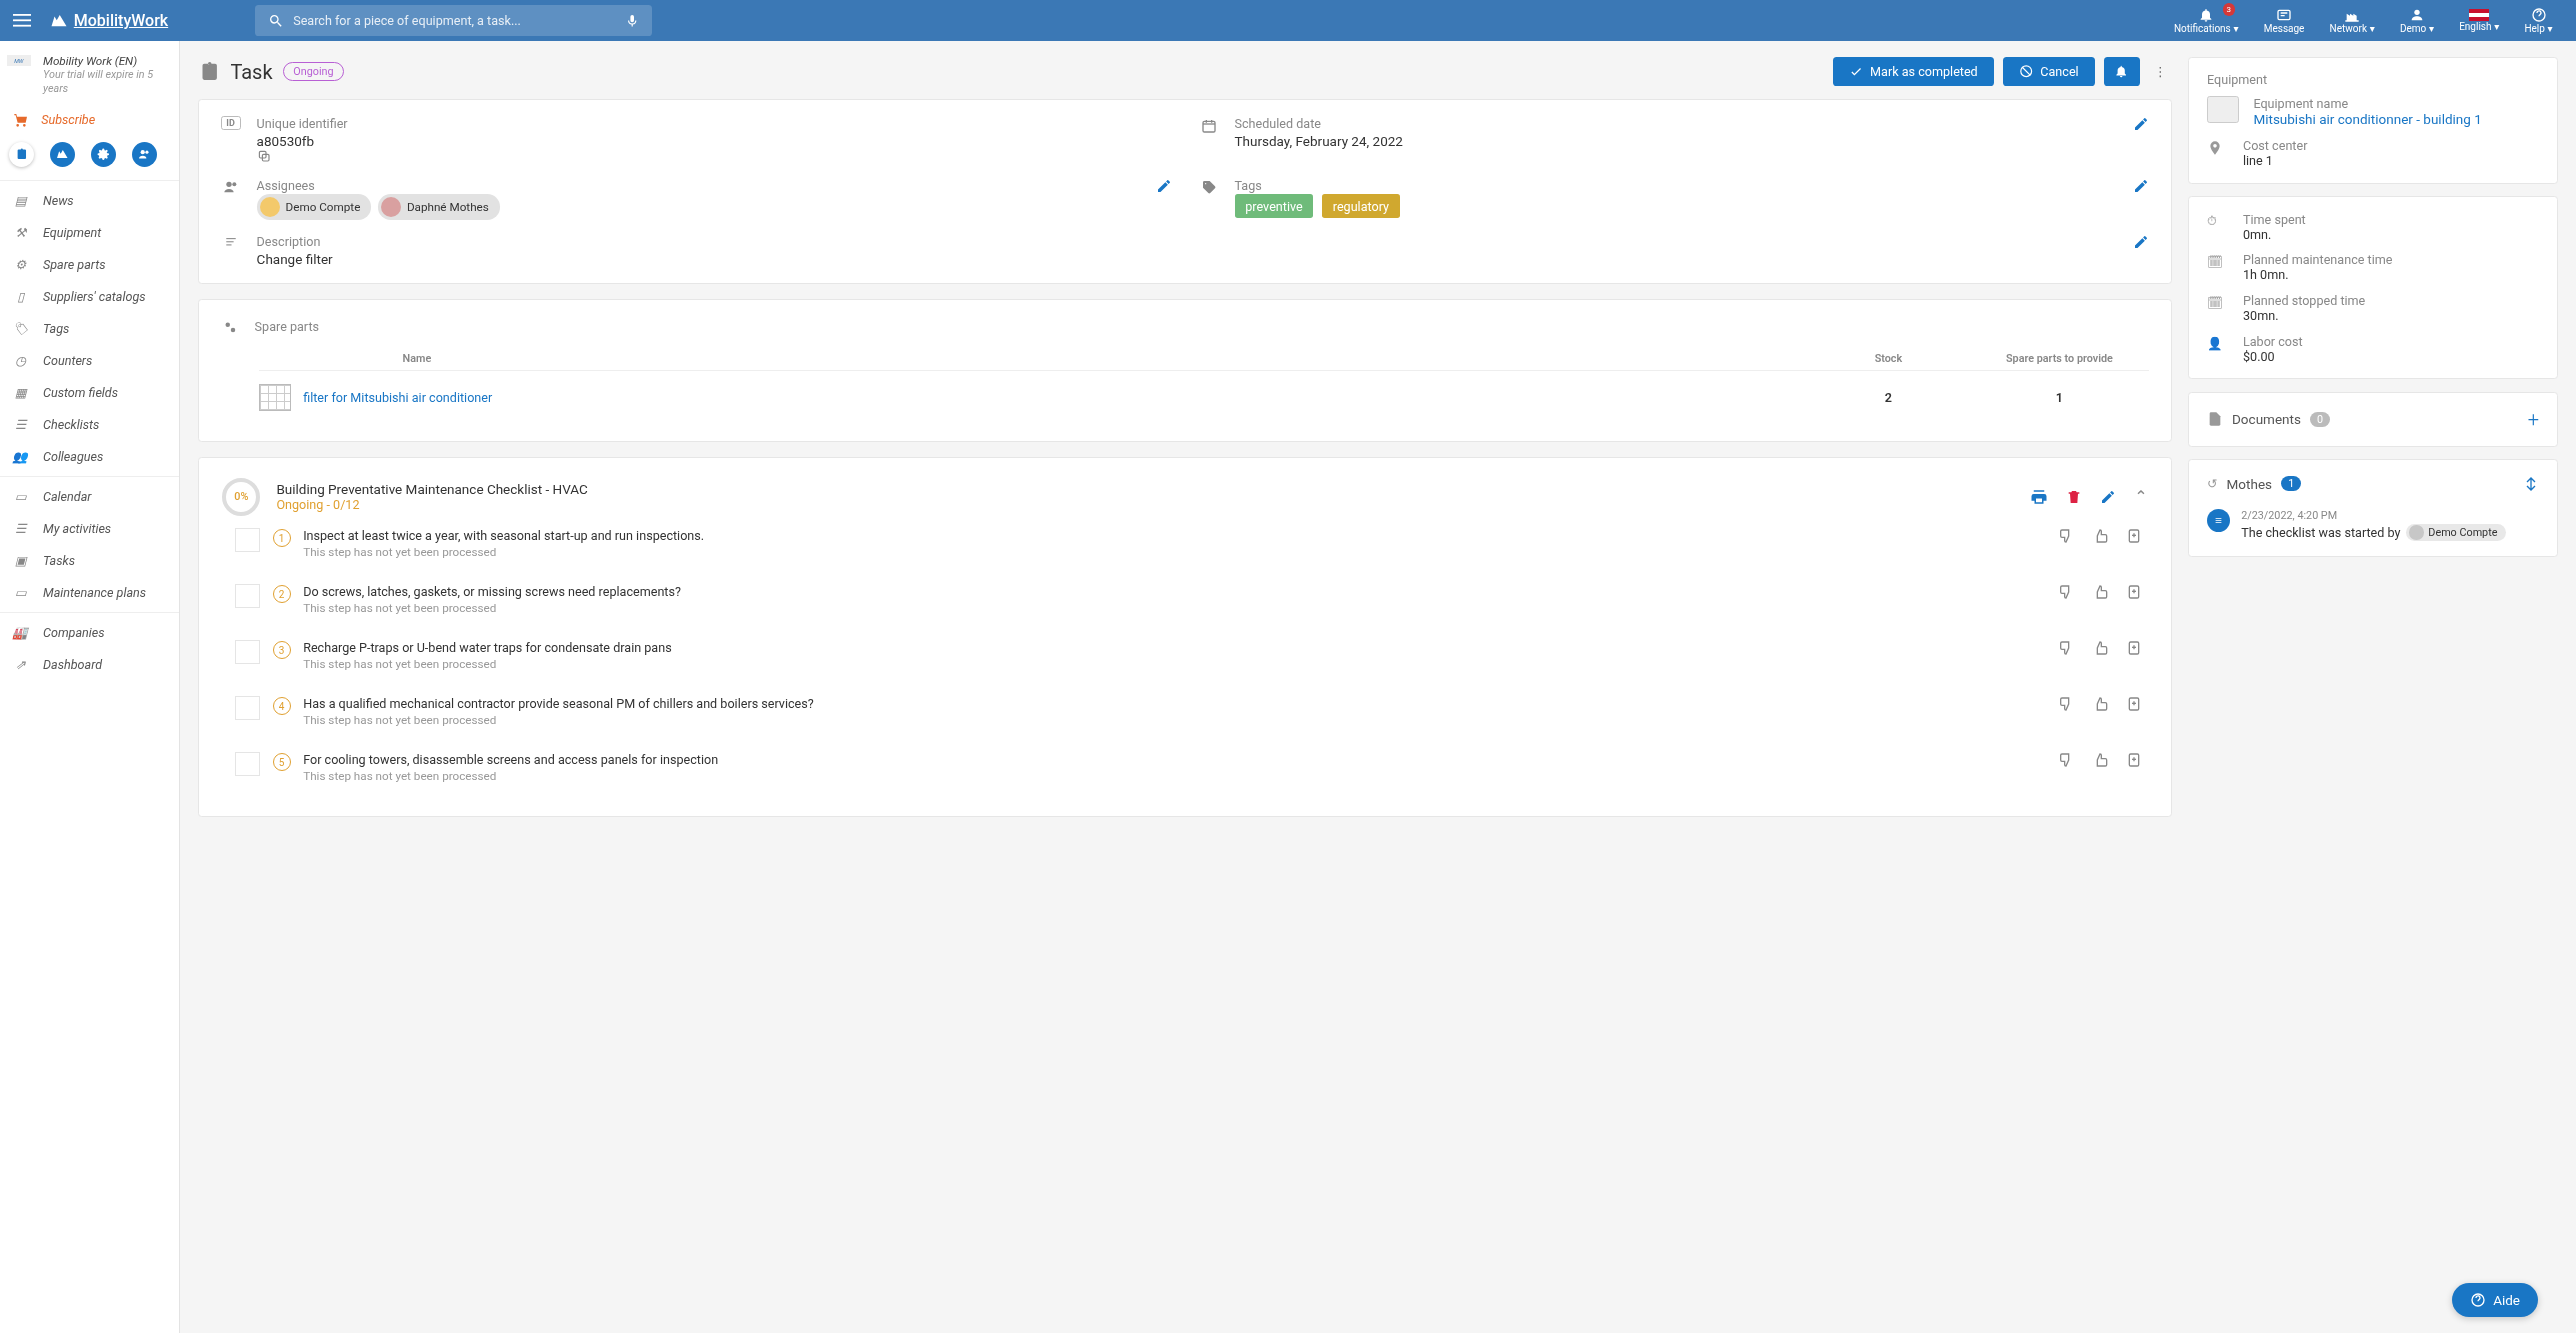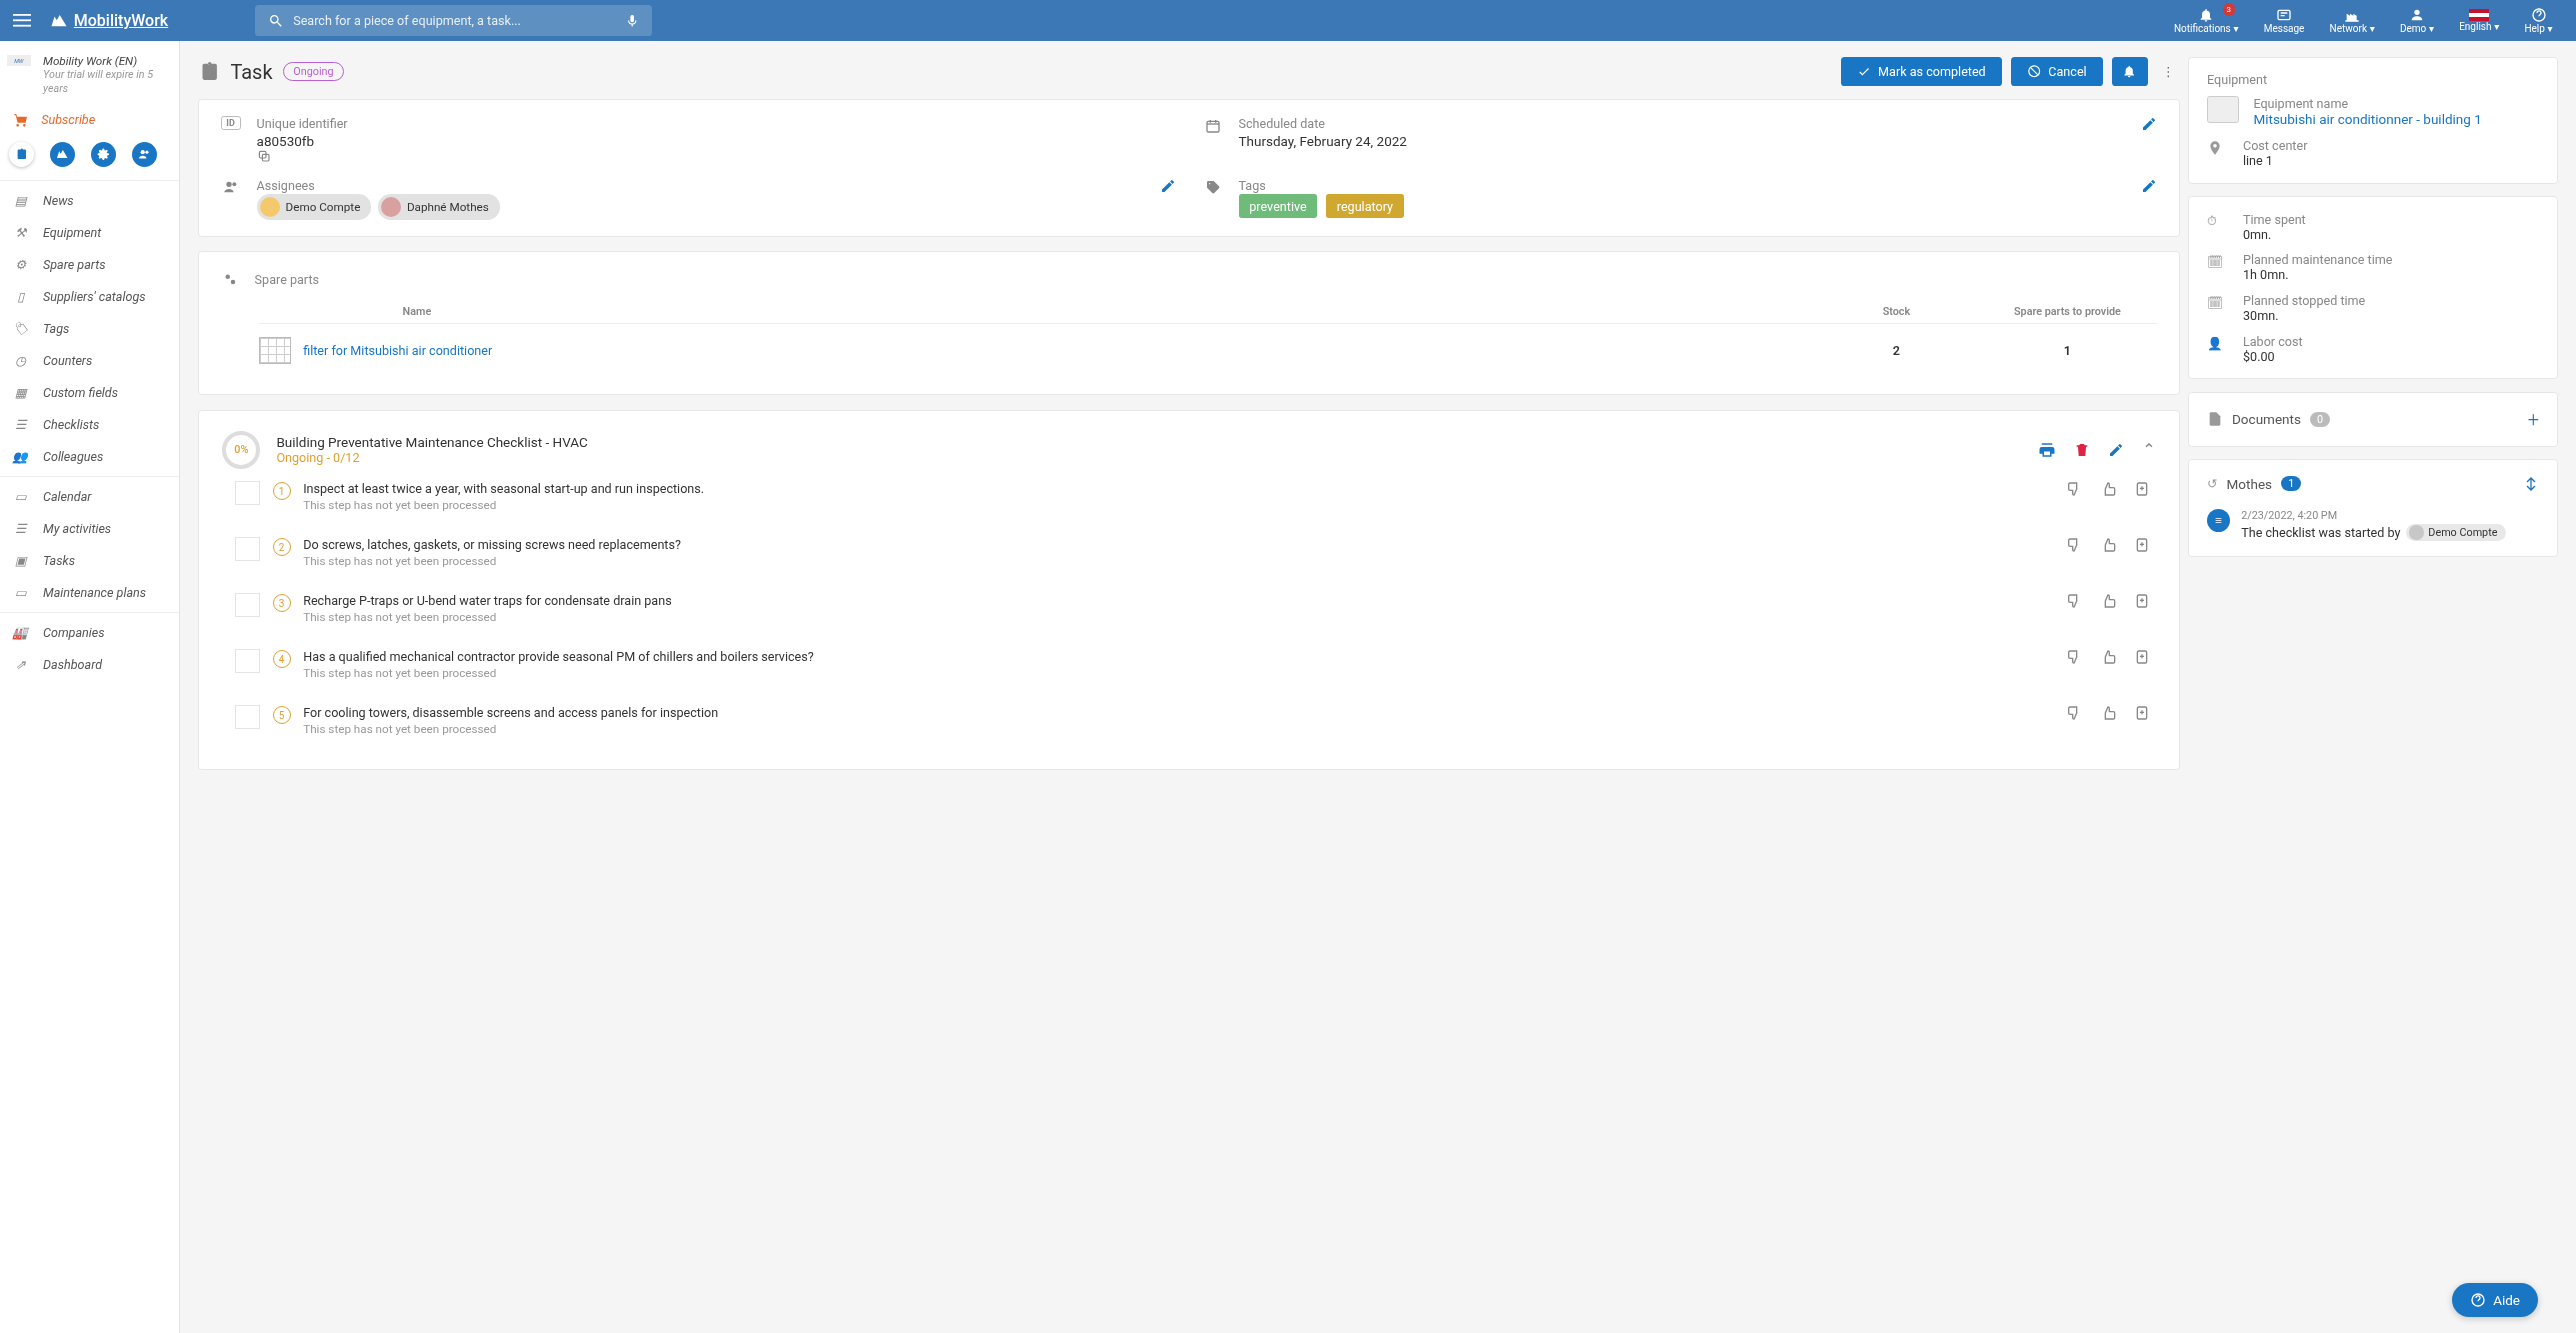--- a/index.html
+++ b/index.html
@@ -25,21 +25,21 @@
 .org .name { color:#444;}
 .org .trial { font-size:10.8px; color:#999; line-height:1.3;}
 .subscribe { display:flex; align-items:center; gap:12.6px; padding: 9px 12.6px; color:#e66a2b; font-size:12.6px; cursor:pointer;}
 .circle-row { display:flex; gap:16px; padding:5.4px 9px 9px;}
 .circle { width:25px; height:25px; border-radius:50%; background:#1976c5; color:#fff; display:flex; align-items:center; justify-content:center; cursor:pointer;}
 .circle.outlined { background:#fff; color:#1976c5; box-shadow: 0 0.9px 3.6px rgba(0,0,0,0.25);}
 .navsep { border-top:0.9px solid #eee; margin:3.6px 0;}
 .nav-item { display:flex; align-items:center; gap:14.4px; padding: 8px 12.6px; color:#555; cursor:pointer; font-size:12.6px;}
 .nav-item .nico { width:16px; height:16px; color:#888; display:flex; align-items:center; justify-content:center;}
 
-.main { flex:1; overflow-y:auto; padding: 16px 18px 36px; display:flex; gap:8px; }
+.main { flex:1; overflow-y:auto; padding: 16px 18px 36px; display:flex; gap:16px; }
 .center { flex:1; min-width:0;}
 .rightcol { width: 370px; flex-shrink:0;}
 
 .title-row { display:flex; align-items:center; gap:10.8px; margin-bottom:12.6px;}
 .title-row h1 { font-size:20px; font-weight:400; color:#333;}
 .status-pill { border:0.9px solid #b85fd4; color:#b85fd4; border-radius:10.8px; padding:1.8px 9px; font-size:10.8px;}
 .actions { margin-left:auto; display:flex; gap:9px;}
 .btn { display:inline-flex; align-items:center; gap:7.2px; border-radius:3.6px; padding:7.2px 16px; font-size:12.6px; cursor:pointer; border:none;}
 .btn.primary { background:#1976c5; color:#fff;}
 .btn.icon-only { padding:7.2px 10.8px;}
@@ -404,20 +404,38 @@
               <span class="tag-chip tag-green">preventive</span>
               <span class="tag-chip tag-yellow">regulatory</span>
             </div>
           </div>
           <span class="edit-ico">
               <svg width="16" height="16" viewBox="0 0 24 24" fill="#1976c5">
                 <path d="M3 17.25V21h3.75L17.81 9.94l-3.75-3.75L3 17.25zM20.71 7.04a1 1 0 000-1.41l-2.34-2.34a1 1 0 00-1.41 0l-1.83 1.83 3.75 3.75 1.83-1.83z"></path>
               </svg>
             </span>
         </div>
+        <div class="field full">
+          <div class="fico">
+            <svg width="16" height="12.6" viewBox="0 0 24 24" fill="#888">
+                <rect x="3" y="4" width="18" height="2"></rect>
+                <rect x="3" y="10" width="14" height="2"></rect>
+                <rect x="3" y="16" width="10" height="2"></rect>
+              </svg>
+          </div>
+          <div class="fcontent">
+            <div class="flabel">Description</div>
+            <div class="fvalue">Change filter</div>
+          </div>
+          <span class="edit-ico">
+              <svg width="16" height="16" viewBox="0 0 24 24" fill="#1976c5">
+                <path d="M3 17.25V21h3.75L17.81 9.94l-3.75-3.75L3 17.25zM20.71 7.04a1 1 0 000-1.41l-2.34-2.34a1 1 0 00-1.41 0l-1.83 1.83 3.75 3.75 1.83-1.83z"></path>
+              </svg>
+            </span>
+        </div>
       </div>
 
       <div class="card sp-section">
         <div class="sp-head">
           <span style="color:#888;">
             <svg width="18" height="18" viewBox="0 0 24 24" fill="currentColor">
                 <circle cx="9" cy="9" r="3"></circle>
                 <circle cx="16" cy="16" r="3"></circle>
               </svg>
           </span>

